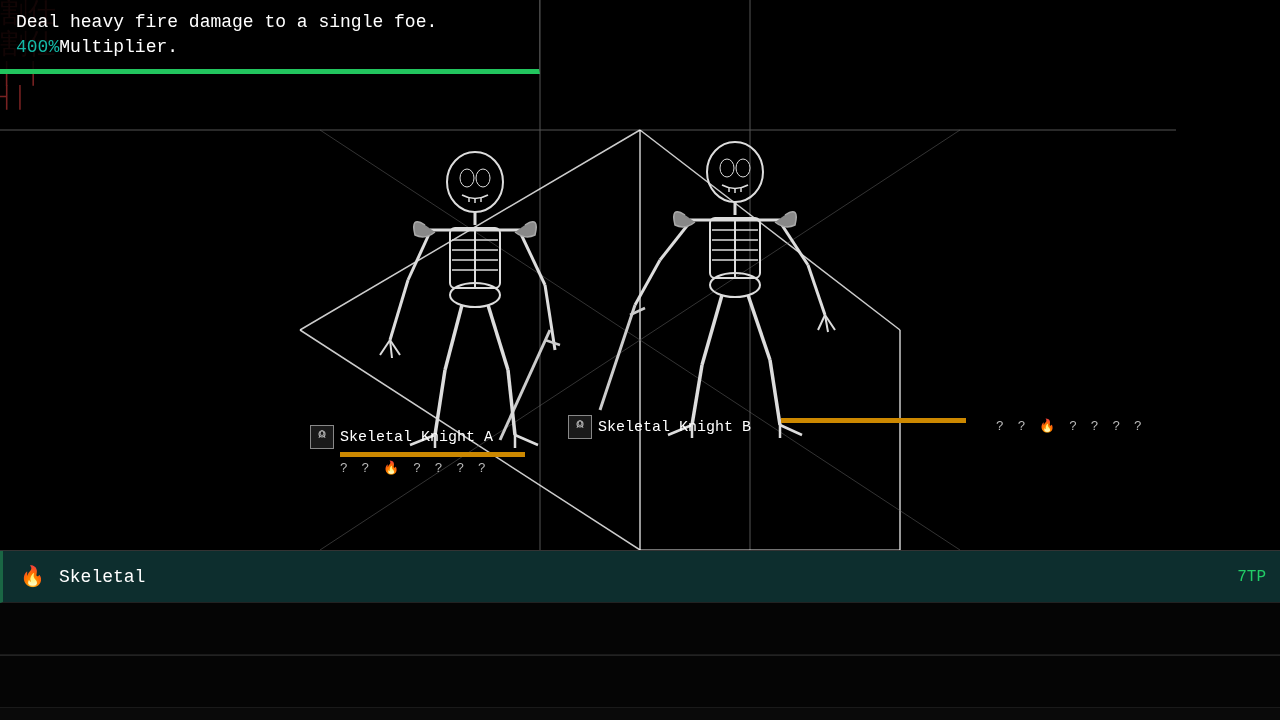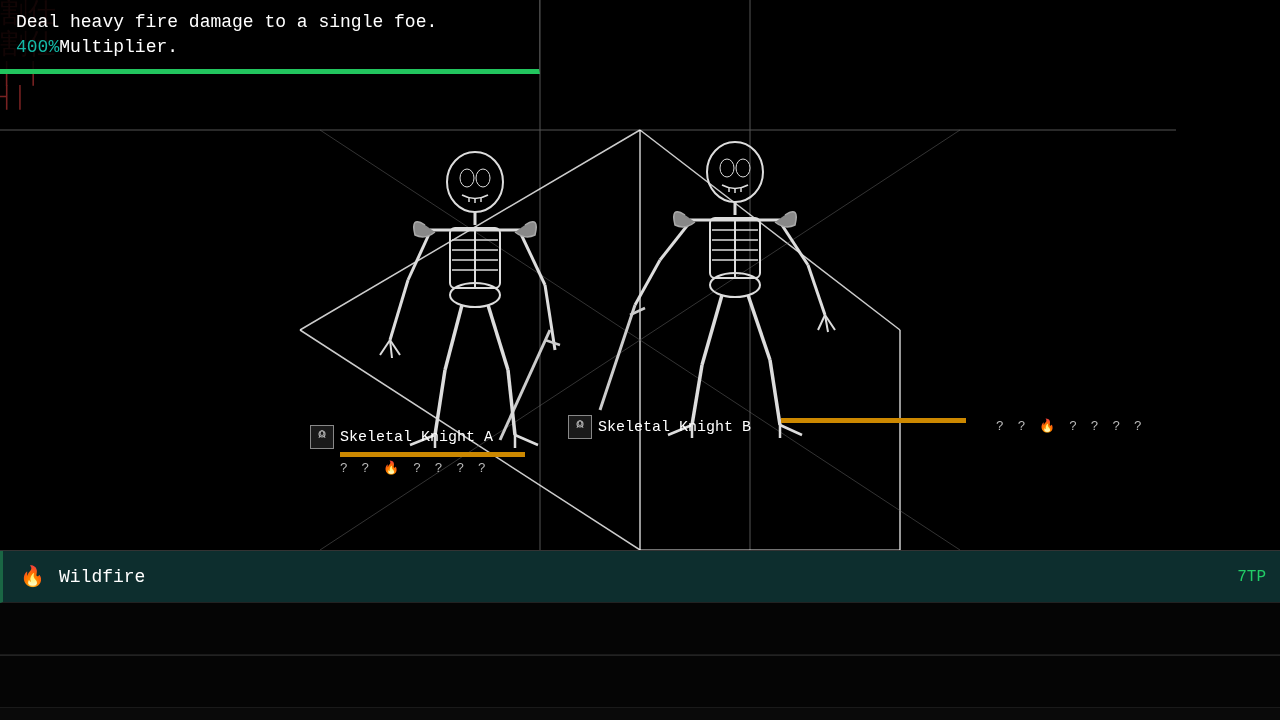--- a/index.html
+++ b/index.html
@@ -314,21 +314,21 @@
     <div style="font-size:22px;">┼─┤</div>
     <div style="font-size:22px;">┤│</div>
   </div>
 
   <div style="position:absolute;top:550px;left:0;width:1280px;height:2px;background:#333;z-index:10;"></div>
 
   <div id="bottom-panel">
 
     <div class="skill-slot active" style="cursor:pointer;">
       <div class="skill-icon">🔥</div>
-      <span class="skill-name">Wildfire</span>
+      <span class="skill-name">Skeletal</span>
       <span class="skill-cost">7TP</span>
     </div>
 
     <div class="skill-slot-empty"></div>
 
     <div style="height:1px;background:#222;margin:0;"></div>
     <div class="skill-slot-empty"></div>
 
   </div>
 

